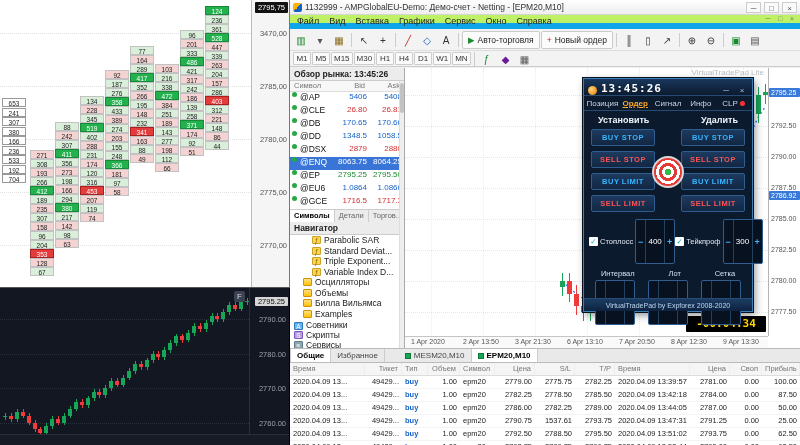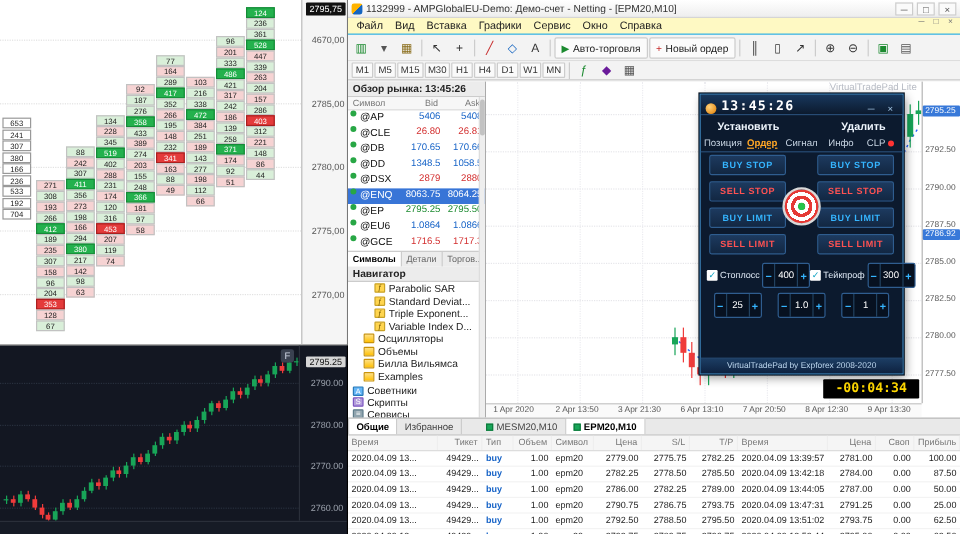--- a/index.html
+++ b/index.html
@@ -33,21 +33,21 @@
   .cw{position:absolute;width:1px}
   .cb{position:absolute}
   .cu{background:#18a558}.cd{background:#ef3b3b}
 
   
   #mt5{position:absolute;left:290px;top:0;width:510px;height:445px;background:#f0f0f0}
   #titlebar{height:15px;background:linear-gradient(#ffffff,#eeeeee);border-bottom:1px solid #d5d5d5;display:flex;align-items:center;padding:0 3px;gap:3px}
   #app-icon{width:9px;height:9px;background:linear-gradient(135deg,#ffb300 50%,#1565c0 50%);border-radius:2px}
   #title-text{flex:1;font-size:8.5px;color:#333;white-space:nowrap;overflow:hidden}
   .winctl{width:15px;height:11px;font-size:8px;line-height:11px;text-align:center;color:#555;border:1px solid #ccc;background:#fafafa}
-  #menubar{height:14px;background:#fef9c3;border-bottom:1px solid #0ea5e9;display:flex;padding:0 2px}
+  #menubar{height:14px;background:#bef264;border-bottom:6px solid #0ea5e9;display:flex;padding:0 2px}
   .menu-item{padding:0 5px;font-size:9px;color:#222;line-height:13px;cursor:pointer}
   .childctl{width:12px;text-align:center;font-size:7px;color:#777}
   #toolbar{height:22px;background:#f3f3f3;border-bottom:1px solid #ddd;display:flex;align-items:center;padding:0 2px;gap:1px;overflow:hidden}
   .tbi{width:18px;height:18px;text-align:center;line-height:17px;font-size:10px;border:1px solid transparent;border-radius:2px;cursor:pointer}
   .tbb{height:18px;display:flex;align-items:center;gap:3px;padding:0 5px;font-size:8.5px;color:#222;border:1px solid #ccc;border-radius:2px;background:#fbfbfb;cursor:pointer;white-space:nowrap}
   .tsep{width:1px;height:14px;background:#ccc;margin:0 2px}
   #tfbar{height:16px;background:#f3f3f3;border-bottom:1px solid #ccc;display:flex;align-items:center;padding:0 3px;gap:1px}
   .tf{min-width:18px;padding:0 2px;height:13px;font-size:8px;line-height:12px;text-align:center;color:#333;border:1px solid #ccc;background:#fafafa;border-radius:1px;cursor:pointer}
 
   
@@ -103,21 +103,21 @@
   .pad-col{display:flex;flex-direction:column;gap:5px;width:64px}
   .pad-btn{height:17px;background:linear-gradient(#1d3a5f,#122742);border:1px solid #2f5d8f;font-size:7.5px;font-weight:bold;text-align:center;line-height:15px;border-radius:2px;cursor:pointer;letter-spacing:.5px}
   .pb-buy{color:#35b5ff}.pb-sell{color:#ff5252}
   #target{position:absolute;left:50%;top:50%;transform:translate(-50%,-50%);width:32px;height:32px;border-radius:50%;background:repeating-radial-gradient(circle,#e53935 0 3px,#fff 3px 6px);border:2px solid #d9d9d9}
   #target::after{content:"";position:absolute;left:50%;top:50%;width:6px;height:6px;margin:-3px 0 0 -3px;background:#24c24a;border-radius:50%}
   .pad-row{display:flex;align-items:center;justify-content:space-between;padding:3px 5px 2px;font-size:7.5px}
   .pad-group{display:flex;align-items:center;gap:2px}
   .chk{width:9px;height:9px;background:#fff;color:#0aa0c0;font-size:7.5px;line-height:9px;text-align:center;border-radius:1px;cursor:pointer;flex:none}
   .spin{display:flex;align-items:center;border:1px solid #2f5d8f;background:#071120;border-radius:2px}
   .spin b{width:9px;text-align:center;color:#35b5ff;font-size:9px;cursor:pointer;font-weight:bold}
-  .spin i{min-width:20px;text-align:center;font-style:normal;color:#fff;font-size:8px;border-left:1px solid #21415f;border-right:1px solid #21415f;padding:4px 2px;line-height:11px}
+  .spin i{min-width:20px;text-align:center;font-style:normal;color:#fff;font-size:8px;border-left:1px solid #21415f;border-right:1px solid #21415f;padding:16px 2px;line-height:11px}
   #pad-labels{display:flex;justify-content:space-around;font-size:7.5px;color:#cfe0ef;margin-top:3px}
   #pad-spins{display:flex;justify-content:space-around;padding:2px 4px}
   #pad-footer{position:absolute;bottom:0;left:0;right:0;height:13px;background:linear-gradient(#1c3d63,#0e2240);font-size:7px;color:#bcd6ee;text-align:center;line-height:13px;border-top:1px solid #274b74}
 
   
   #tabs-band{position:absolute;left:0;top:348px;width:510px;height:14px;background:#e9e9e9;border-top:1px solid #bbb;display:flex;align-items:flex-end}
   .ctab{padding:0 6px;font-size:8px;line-height:13px;border-right:1px solid #ccc;color:#444;display:flex;align-items:center;gap:3px;cursor:pointer;white-space:nowrap}
   .ctab.active{background:#fff;color:#000;font-weight:bold}
   .ctab-ico{width:6px;height:6px;background:#18a558;border:1px solid #0d7a3c;flex:none}
   #history{position:absolute;left:0;top:362px;width:510px;height:83px;background:#fff;border-top:1px solid #bbb;overflow:hidden}
@@ -258,21 +258,21 @@
         <div class="fp-cell fp4" style="left: 2px; top: 117px;">307</div>
         <div class="fp-cell fp4" style="left: 2px; top: 126.5px;">380</div>
         <div class="fp-cell fp4" style="left: 2px; top: 136px;">166</div>
         <div class="fp-cell fp4" style="left: 2px; top: 145.5px;">236</div>
         <div class="fp-cell fp4" style="left: 2px; top: 155px;">533</div>
         <div class="fp-cell fp4" style="left: 2px; top: 164.5px;">192</div>
         <div class="fp-cell fp4" style="left: 2px; top: 174px;">704</div>
       </div>
     <div id="fp-axis">
       <div id="fp-price">2795,75</div>
-    <div class="fp-ax" style="top: 29px;">4670,00</div>
+    <div class="fp-ax" style="top: 29px;">3470,00</div>
         <div class="fp-ax" style="top: 82px;">2785,00</div>
         <div class="fp-ax" style="top: 135px;">2780,00</div>
         <div class="fp-ax" style="top: 188px;">2775,00</div>
         <div class="fp-ax" style="top: 241px;">2770,00</div>
       </div>
   </section>
 
   <section id="mini">
     <div id="mini-plot">
         <div class="mini-grid" style="top: 31.05px;"></div>
@@ -572,30 +572,30 @@
           <polyline id="ma-line" points="157,213.27999999999776 164,219.47999999999774 171,225.67999999999776 178,230.32999999999774 185,230.63999999999888 192,233.11999999999662 199,235.6 206,231.87999999999775 213,224.4399999999989 220,220.71999999999662 227,215.7599999999955 234,205.83999999999887 241,200.87999999999775 248,195.91999999999663 255,187.23999999999887 262,182.27999999999776 269,177.3199999999966 276,168.63999999999888 283,163.67999999999776 290,157.47999999999774 297,147.55999999999548 304,136.4 311,124 318,112.83999999999888 325,100.43999999999888 332,86.8 339,73.15999999999549 346,64.47999999999774 353,49.6 360,39.05999999999549" fill="none" stroke="#2962ff" stroke-width="1.2" stroke-dasharray="2 3"></polyline>
         </svg>
 
         <div id="pad">
           <div id="pad-title">
             <span id="pad-logo"></span>
             <span id="pad-time">13:45:26</span>
             <span class="pad-winbtn">─</span>
             <span class="pad-winbtn">×</span>
           </div>
-          <div id="pad-heads">
-            <span>Установить</span>
-            <span>Удалить</span>
-          </div>
           <div id="pad-tabs">
             <span class="pad-tab">Позиция</span>
             <span class="pad-tab active">Ордер</span>
             <span class="pad-tab">Сигнал</span>
             <span class="pad-tab">Инфо</span>
             <span class="pad-tab"><span>CLP</span><span class="clp-dot"></span></span>
+          </div>
+          <div id="pad-heads">
+            <span>Установить</span>
+            <span>Удалить</span>
           </div>
           <div id="pad-body">
             <div class="pad-col">
               <div class="pad-btn pb-buy">BUY STOP</div>
               <div class="pad-btn pb-sell">SELL STOP</div>
               <div class="pad-btn pb-buy">BUY LIMIT</div>
               <div class="pad-btn pb-sell">SELL LIMIT</div>
             </div>
             <div id="target"></div>
             <div class="pad-col">
@@ -617,20 +617,25 @@
             </span>
             <span class="pad-group">
               <span class="chk">✓</span>
               <span>Тейкпроф</span>
               <span class="spin">
                   <b>−</b>
                   <i>300</i>
                   <b>+</b>
                 </span>
             </span>
+          </div>
+          <div id="pad-labels">
+            <span>Интервал</span>
+            <span>Лот</span>
+            <span>Сетка</span>
           </div>
           <div id="pad-spins">
             <span class="spin">
                 <b>−</b>
                 <i>25</i>
                 <b>+</b>
               </span>
             <span class="spin">
                 <b>−</b>
                 <i>1.0</i>
@@ -818,21 +823,21 @@
             <span>0.00</span>
             <span>50.00</span>
           </div>
           <div class="hrow grid12">
             <span>2020.04.09 13...</span>
             <span>49429...</span>
             <span class="buycell">buy</span>
             <span>1.00</span>
             <span>epm20</span>
             <span>2790.75</span>
-            <span>2786.75</span>
+            <span>1537.61</span>
             <span>2793.75</span>
             <span>2020.04.09 13:47:31</span>
             <span>2791.25</span>
             <span>0.00</span>
             <span>25.00</span>
           </div>
           <div class="hrow grid12">
             <span>2020.04.09 13...</span>
             <span>49429...</span>
             <span class="buycell">buy</span>

